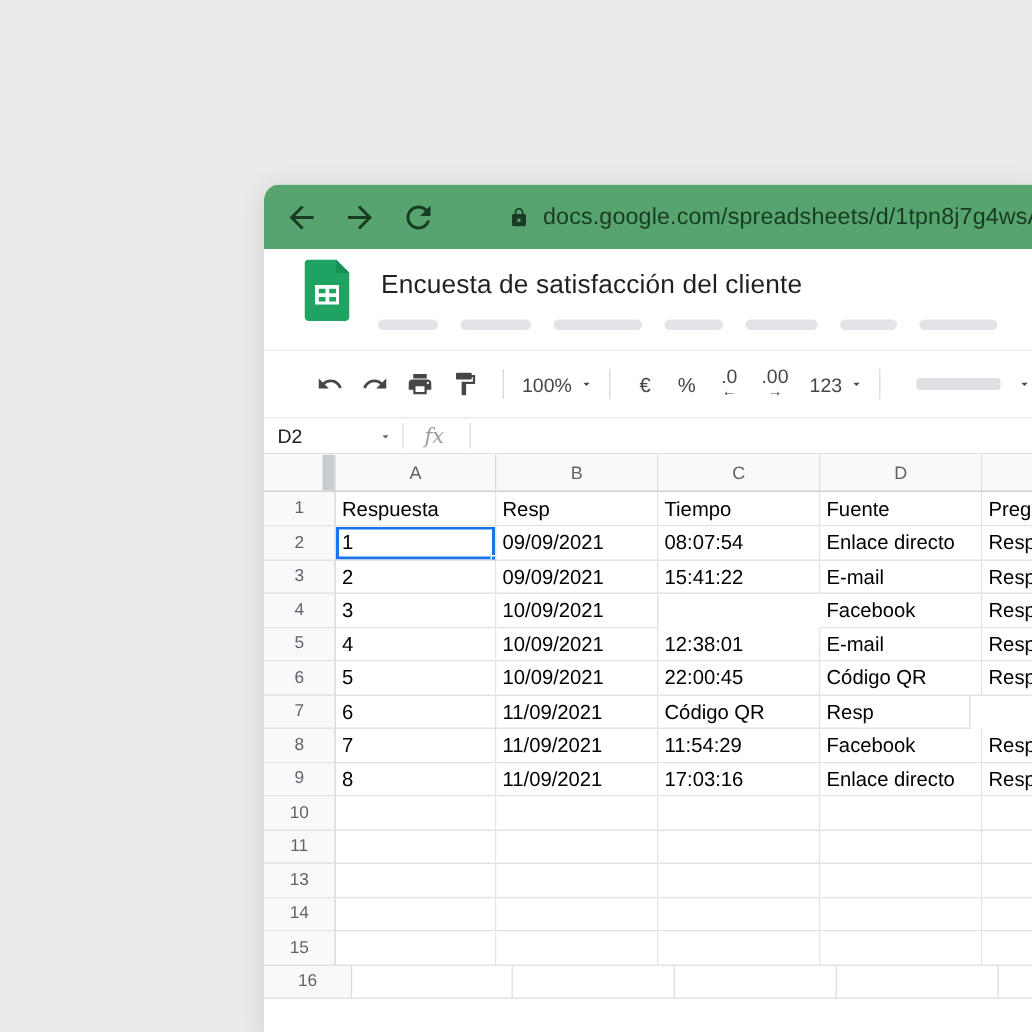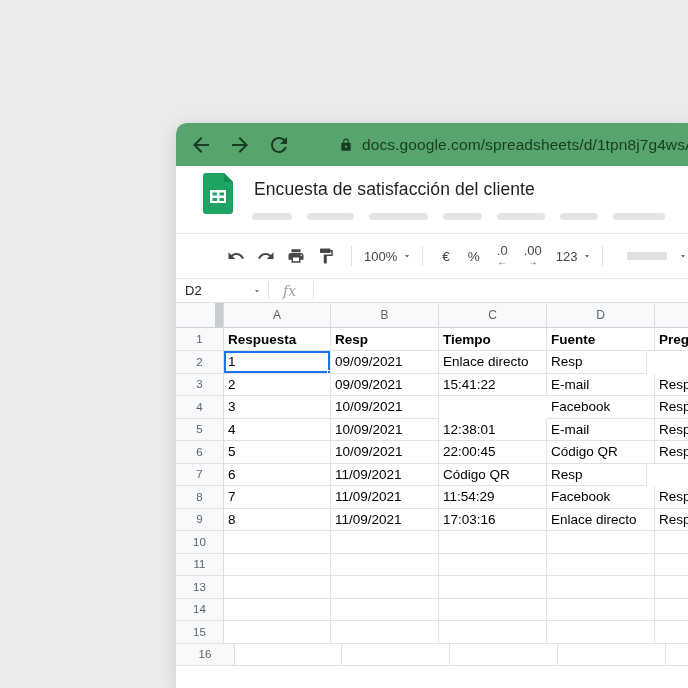--- a/index.html
+++ b/index.html
@@ -30,21 +30,21 @@
   .sheets-icon { position:absolute; left:27px; top:7px; width:30px; height:41px; }
   .doc-title {
     position:absolute; left:78px; top:13px; font-size:17.5px; color:#1F2023;
     letter-spacing:.1px; white-space:nowrap;
   }
   .menu-pills { position:absolute; left:76px; top:47px; display:flex; gap:15px; }
   .menu-pills .pill { height:7px; background:#E4E4E8; border-radius:4px; }
   .menu-divider { border-bottom:1px solid #E9EAED; }
 
   
-  .toolbar { height:44px; display:flex; align-items:center; padding-left:51px; color:#454746; }
+  .toolbar { height:44px; display:flex; align-items:center; padding-left:35px; color:#454746; }
   .tb-ic { width:18px; height:18px; margin-right:12px; cursor:pointer; flex:0 0 auto; }
   .tb-ic svg { width:18px; height:18px; display:block; }
   .tb-sep { width:1px; height:20px; background:#DDDEE1; margin:0 10px 0 4px; flex:0 0 auto; }
   .tb-text { font-size:13px; color:#454746; cursor:pointer; white-space:nowrap; }
   .zoom-ctl { display:flex; align-items:center; margin:0 6px 0 2px; cursor:pointer; }
   .caret { width:10px; height:10px; margin-left:5px; }
   .caret svg { width:10px; height:10px; display:block; }
   .fmt-btn { margin:0 9px; cursor:pointer; position:relative; font-size:13.5px; }
   .fmt-dec { display:inline-flex; flex-direction:column; align-items:center; line-height:10px; margin:0 8px; cursor:pointer; }
   .fmt-dec .num { font-size:13px; }
@@ -74,21 +74,21 @@
   .corner .corner-bar { position:absolute; right:0; top:0; width:8px; height:100%; background:#C9CCCF; }
   .rnum {
     background:#F8F9FA; border-right:1px solid #DADCDE; border-bottom:1px solid #E2E2E2;
     color:#5F6368; font-size:11.5px; display:flex; align-items:center; justify-content:center; cursor:pointer;
   }
   .cell {
     background:#fff; border-right:1px solid #E2E2E2; border-bottom:1px solid #E2E2E2;
     font-size:13.5px; color:#000; display:flex; align-items:center; padding-left:4px;
     white-space:nowrap; cursor:cell; position:relative;
   }
-  .cell.bold { font-weight:bold; }
+  .cell.bold { font-weight:normal; }
   .cell.selected { box-shadow:inset 0 0 0 2px #1A73E8; z-index:3; }
   .cell.selected .fill-handle {
     position:absolute; right:-3px; bottom:-3px; width:6px; height:6px;
     background:#1A73E8; border:1px solid #fff; z-index:4;
   }
 </style>
 </head>
 <body>
 
 <div class="window">
@@ -227,20 +227,21 @@
         <div class="cell bold" style="width: 107px;">Respuesta</div>
         <div class="cell bold" style="width: 108px;">Resp</div>
         <div class="cell bold" style="width: 108px;">Tiempo</div>
         <div class="cell bold" style="width: 108px;">Fuente</div>
         <div class="cell bold" style="width: 100px;">Preg</div>
       </div>
       <div class="g-row" style="height: 22.5px;">
         <div class="rnum" style="width: 48px;">2</div>
         <div class="cell selected" style="width: 107px;">1<div class="fill-handle"></div></div>
         <div class="cell" style="width: 108px;">09/09/2021</div>
+        <div class="cell" style="width: 108px;">08:07:54</div>
         <div class="cell" style="width: 108px;">Enlace directo</div>
         <div class="cell" style="width: 100px;">Resp</div>
       </div>
       <div class="g-row" style="height: 22.5px;">
         <div class="rnum" style="width: 48px;">3</div>
         <div class="cell" style="width: 107px;">2</div>
         <div class="cell" style="width: 108px;">09/09/2021</div>
         <div class="cell" style="width: 108px;">15:41:22</div>
         <div class="cell" style="width: 108px;">E-mail</div>
         <div class="cell" style="width: 100px;">Resp</div>

